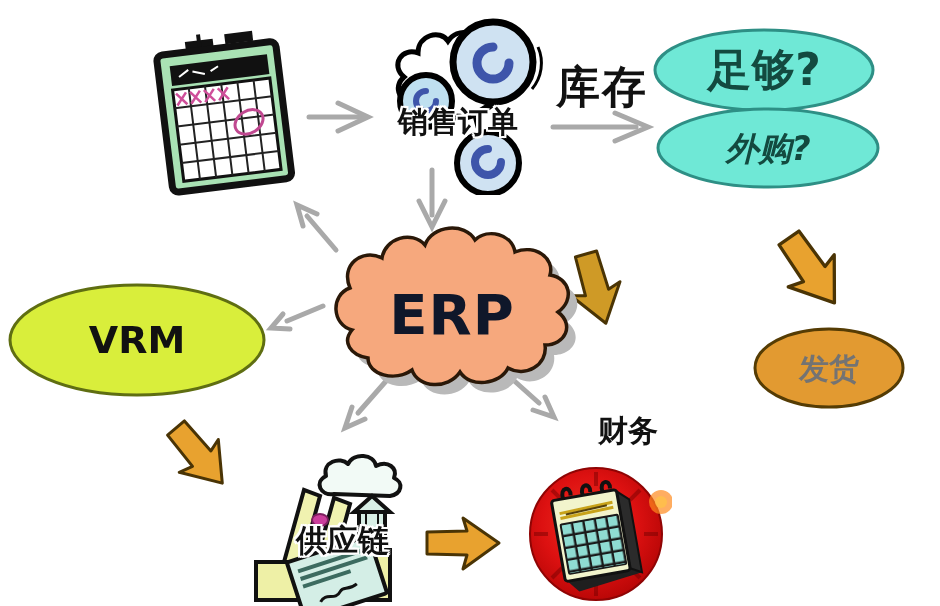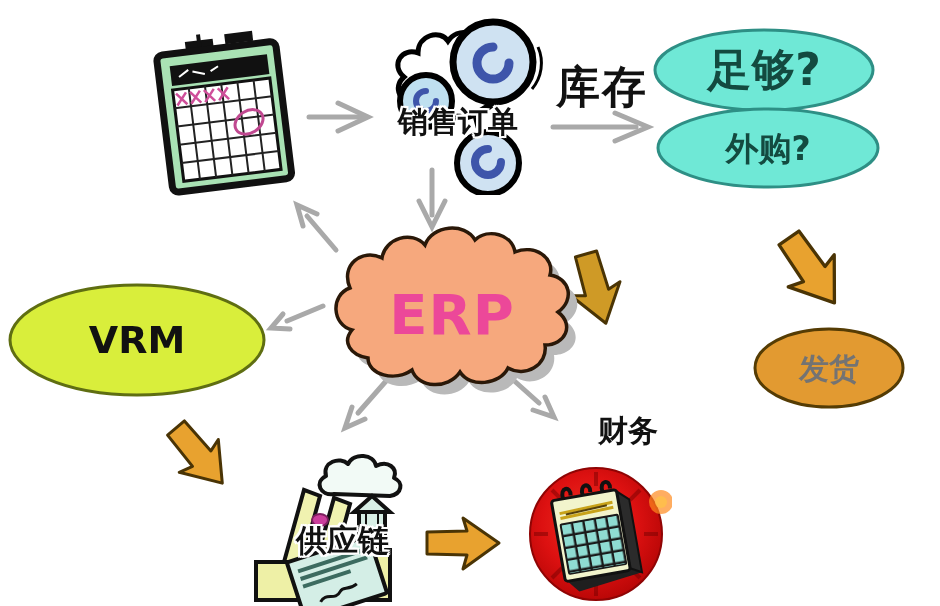--- a/index.html
+++ b/index.html
@@ -6,22 +6,22 @@
   .canvas{position:relative;width:940px;height:606px;background:#ffffff;overflow:hidden;
           font-family:"DejaVu Sans","Liberation Sans",sans-serif;}
   .layer{position:absolute;left:0;top:0;}
   .icon-svg{position:absolute;z-index:2;}
   .label{position:absolute;z-index:3;display:flex;align-items:center;justify-content:center;
          font-weight:bold;color:#111;line-height:1;white-space:nowrap;}
   .halo{text-shadow:-2px -2px 0 #fff,2px -2px 0 #fff,-2px 2px 0 #fff,2px 2px 0 #fff,0 2px 0 #fff,0 -2px 0 #fff,2px 0 0 #fff,-2px 0 0 #fff;text-align:right;}
   .lbl-sales{left:383px;top:104px;width:150px;height:36px;font-size:30px;}
   .lbl-inventory{left:548px;top:60px;width:108px;height:54px;font-size:44px;letter-spacing:2px;}
   .lbl-enough{left:655px;top:30px;width:218px;height:80px;font-size:44px;color:#134a40;}
-  .lbl-outsource{left:658px;top:109px;width:220px;height:78px;font-size:33px;color:#134a40;}
-  .lbl-erp{left:377px;top:283px;width:150px;height:64px;font-size:56px;color:#ec4899;letter-spacing:1px;}
+  .lbl-outsource{left:658px;top:109px;width:220px;height:78px;font-size:33px;color:#134a40;font-style:italic;}
+  .lbl-erp{left:377px;top:283px;width:150px;height:64px;font-size:56px;color:#0f172a;letter-spacing:1px;}
   .lbl-vrm{left:10px;top:285px;width:254px;height:110px;font-size:38px;}
   .lbl-ship{left:755px;top:330px;width:148px;height:77px;font-size:30px;color:#737373;}
   .lbl-supply{left:260px;top:521px;width:165px;height:38px;font-size:31px;}
   .lbl-finance{left:570px;top:413px;width:116px;height:36px;font-size:30px;}
 </style>
 </head>
 <body>
 
 <div class="canvas">
 

